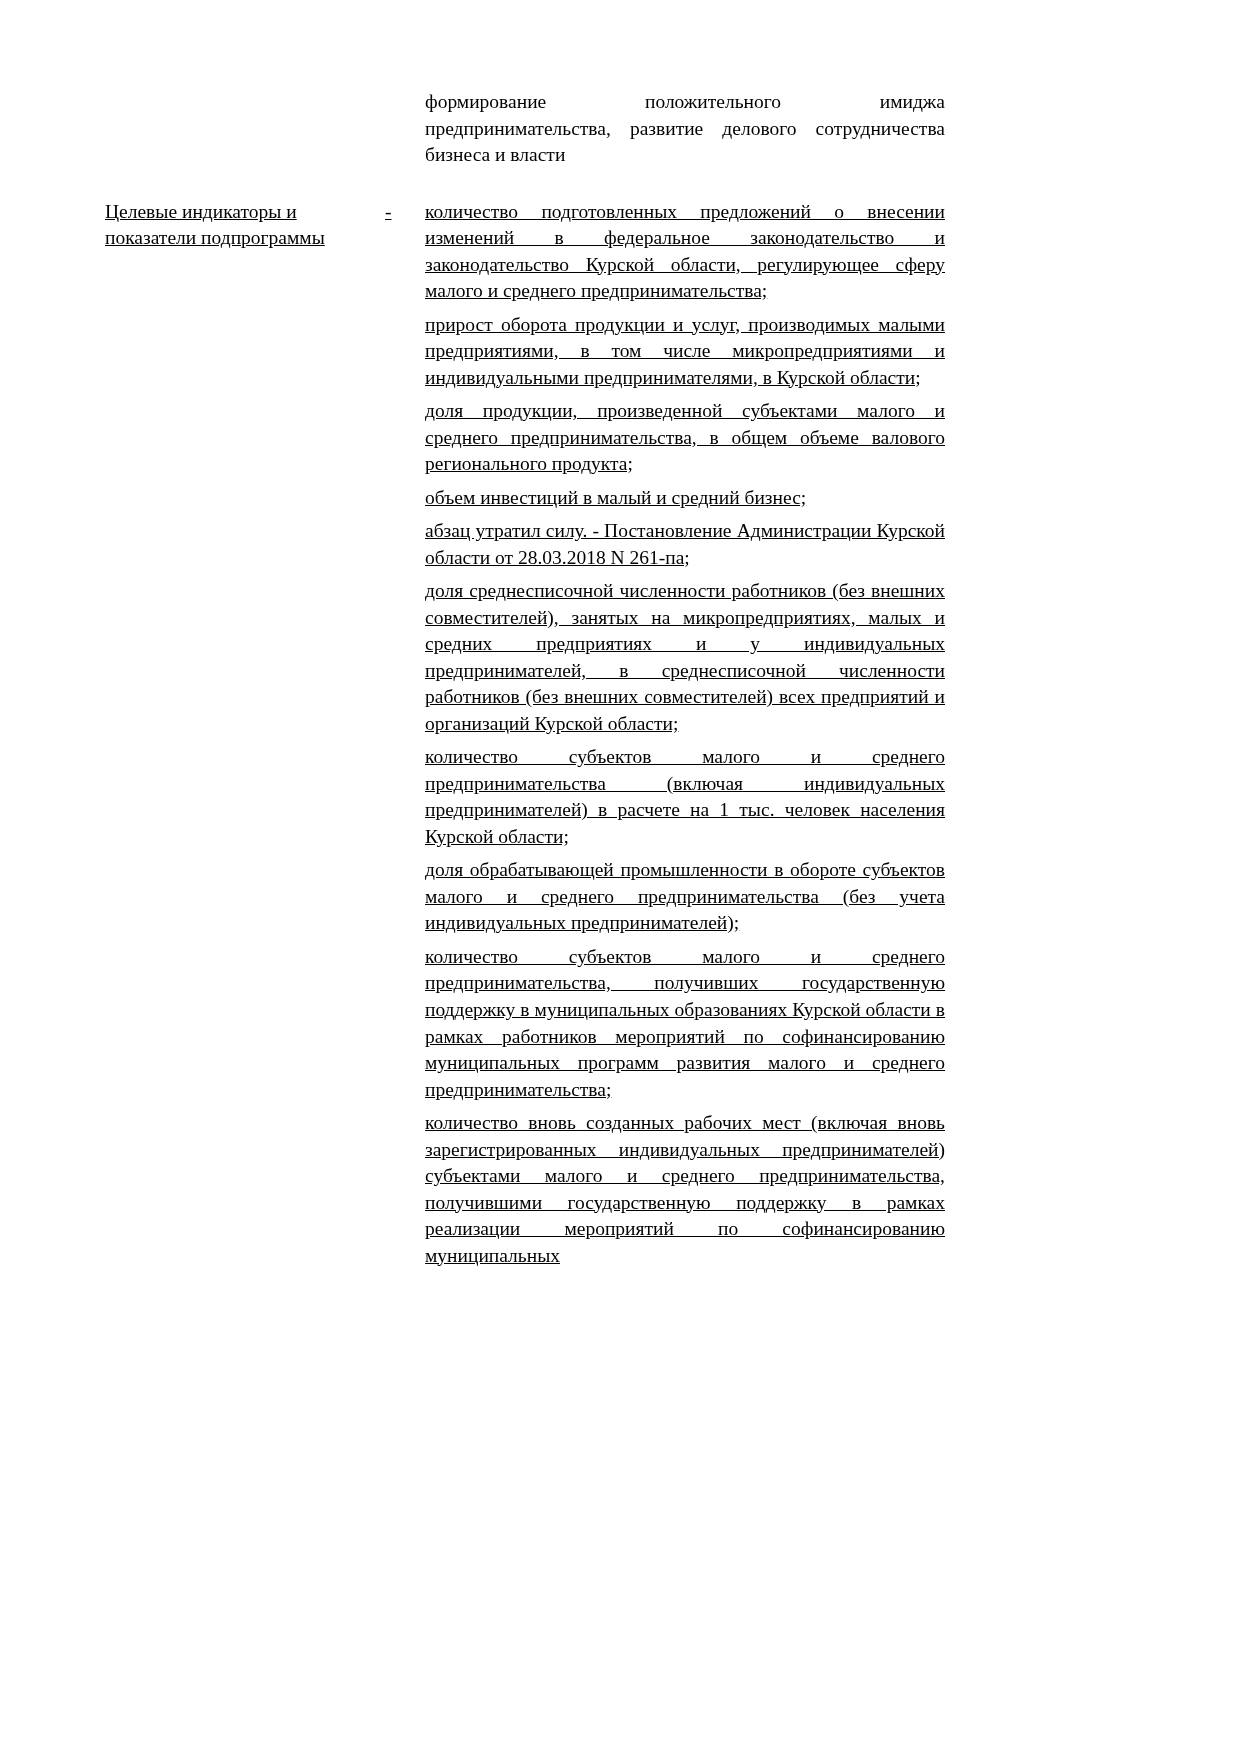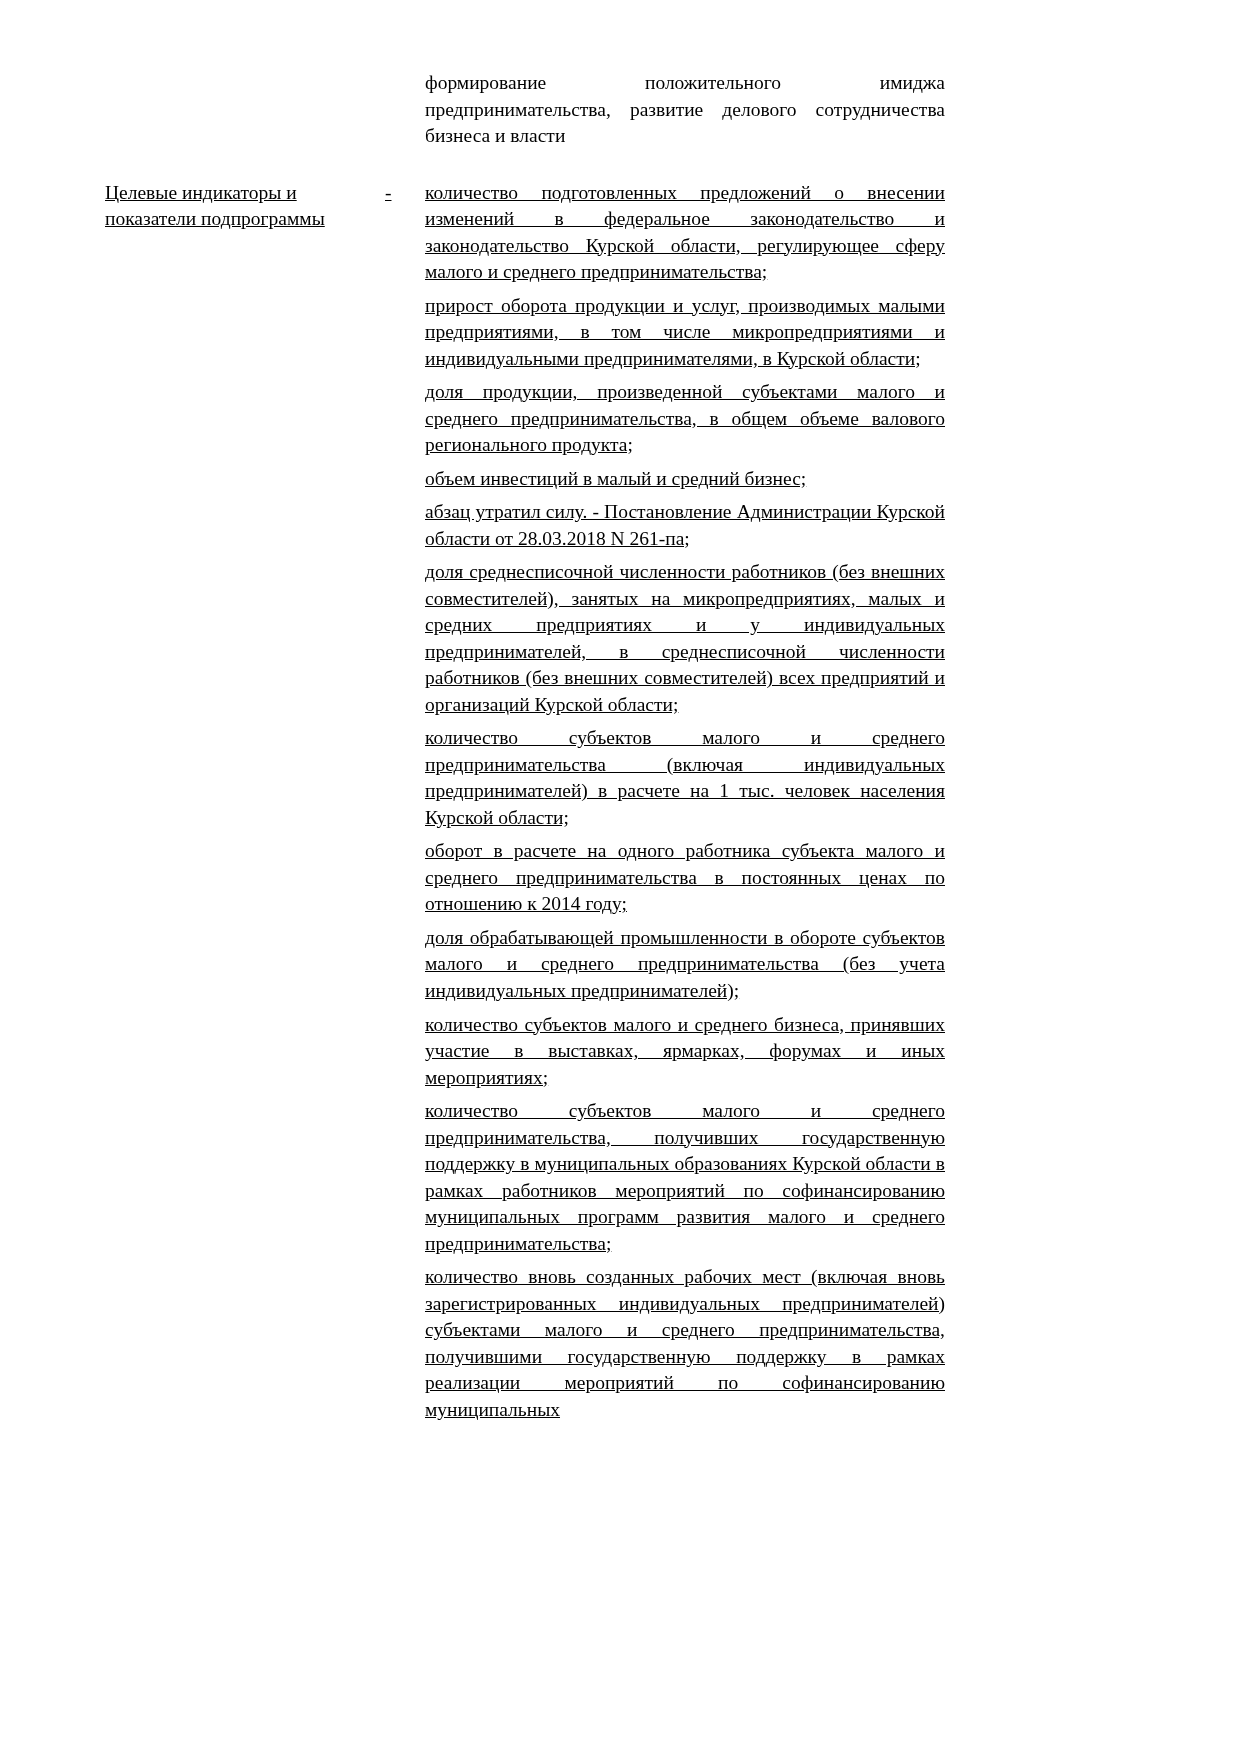--- a/index.html
+++ b/index.html
@@ -6,21 +6,21 @@
     margin: 0;
     padding: 0;
     background: #ffffff;
   }
   .page {
     position: relative;
     width: 1240px;
     min-height: 1754px;
     box-sizing: border-box;
     background: #ffffff;
-    padding: 70px 295px 60px 105px;
+    padding: 89px 295px 60px 105px;
     font-family: "Liberation Serif", "DejaVu Serif", serif;
     font-size: 19.5px;
     line-height: 1.36;
     color: #000000;
   }
   .layout {
     display: grid;
     grid-template-columns: 280px 40px 520px;
     column-gap: 0;
     text-decoration: underline;
@@ -68,21 +68,19 @@
     <div class="cell-label">Целевые индикаторы и показатели подпрограммы</div>
     <div class="cell-dash">-</div>
     <div class="cell-content">
       <p>количество подготовленных предложений о внесении изменений в федеральное законодательство и законодательство Курской области, регулирующее сферу малого и среднего предпринимательства;</p>
       <p>прирост оборота продукции и услуг, производимых малыми предприятиями, в том числе микропредприятиями и индивидуальными предпринимателями, в Курской области;</p>
       <p>доля продукции, произведенной субъектами малого и среднего предпринимательства, в общем объеме валового регионального продукта;</p>
       <p>объем инвестиций в малый и средний бизнес;</p>
       <p>абзац утратил силу. - Постановление Администрации Курской области от 28.03.2018 N 261-па;</p>
       <p>доля среднесписочной численности работников (без внешних совместителей), занятых на микропредприятиях, малых и средних предприятиях и у индивидуальных предпринимателей, в среднесписочной численности работников (без внешних совместителей) всех предприятий и организаций Курской области;</p>
       <p>количество субъектов малого и среднего предпринимательства (включая индивидуальных предпринимателей) в расчете на 1 тыс. человек населения Курской области;</p>
-      <p>оборот в расчете на одного работника субъекта малого и среднего предпринимательства в постоянных ценах по отношению к 2014 году;</p>
       <p>доля обрабатывающей промышленности в обороте субъектов малого и среднего предпринимательства (без учета индивидуальных предпринимателей);</p>
-      <p>количество субъектов малого и среднего бизнеса, принявших участие в выставках, ярмарках, форумах и иных мероприятиях;</p>
       <p>количество субъектов малого и среднего предпринимательства, получивших государственную поддержку в муниципальных образованиях Курской области в рамках работников мероприятий по софинансированию муниципальных программ развития малого и среднего предпринимательства;</p>
       <p>количество вновь созданных рабочих мест (включая вновь зарегистрированных индивидуальных предпринимателей) субъектами малого и среднего предпринимательства, получившими государственную поддержку в рамках реализации мероприятий по софинансированию муниципальных</p>
     </div>
   </div>
 
 </div>
 
 </body></html>

